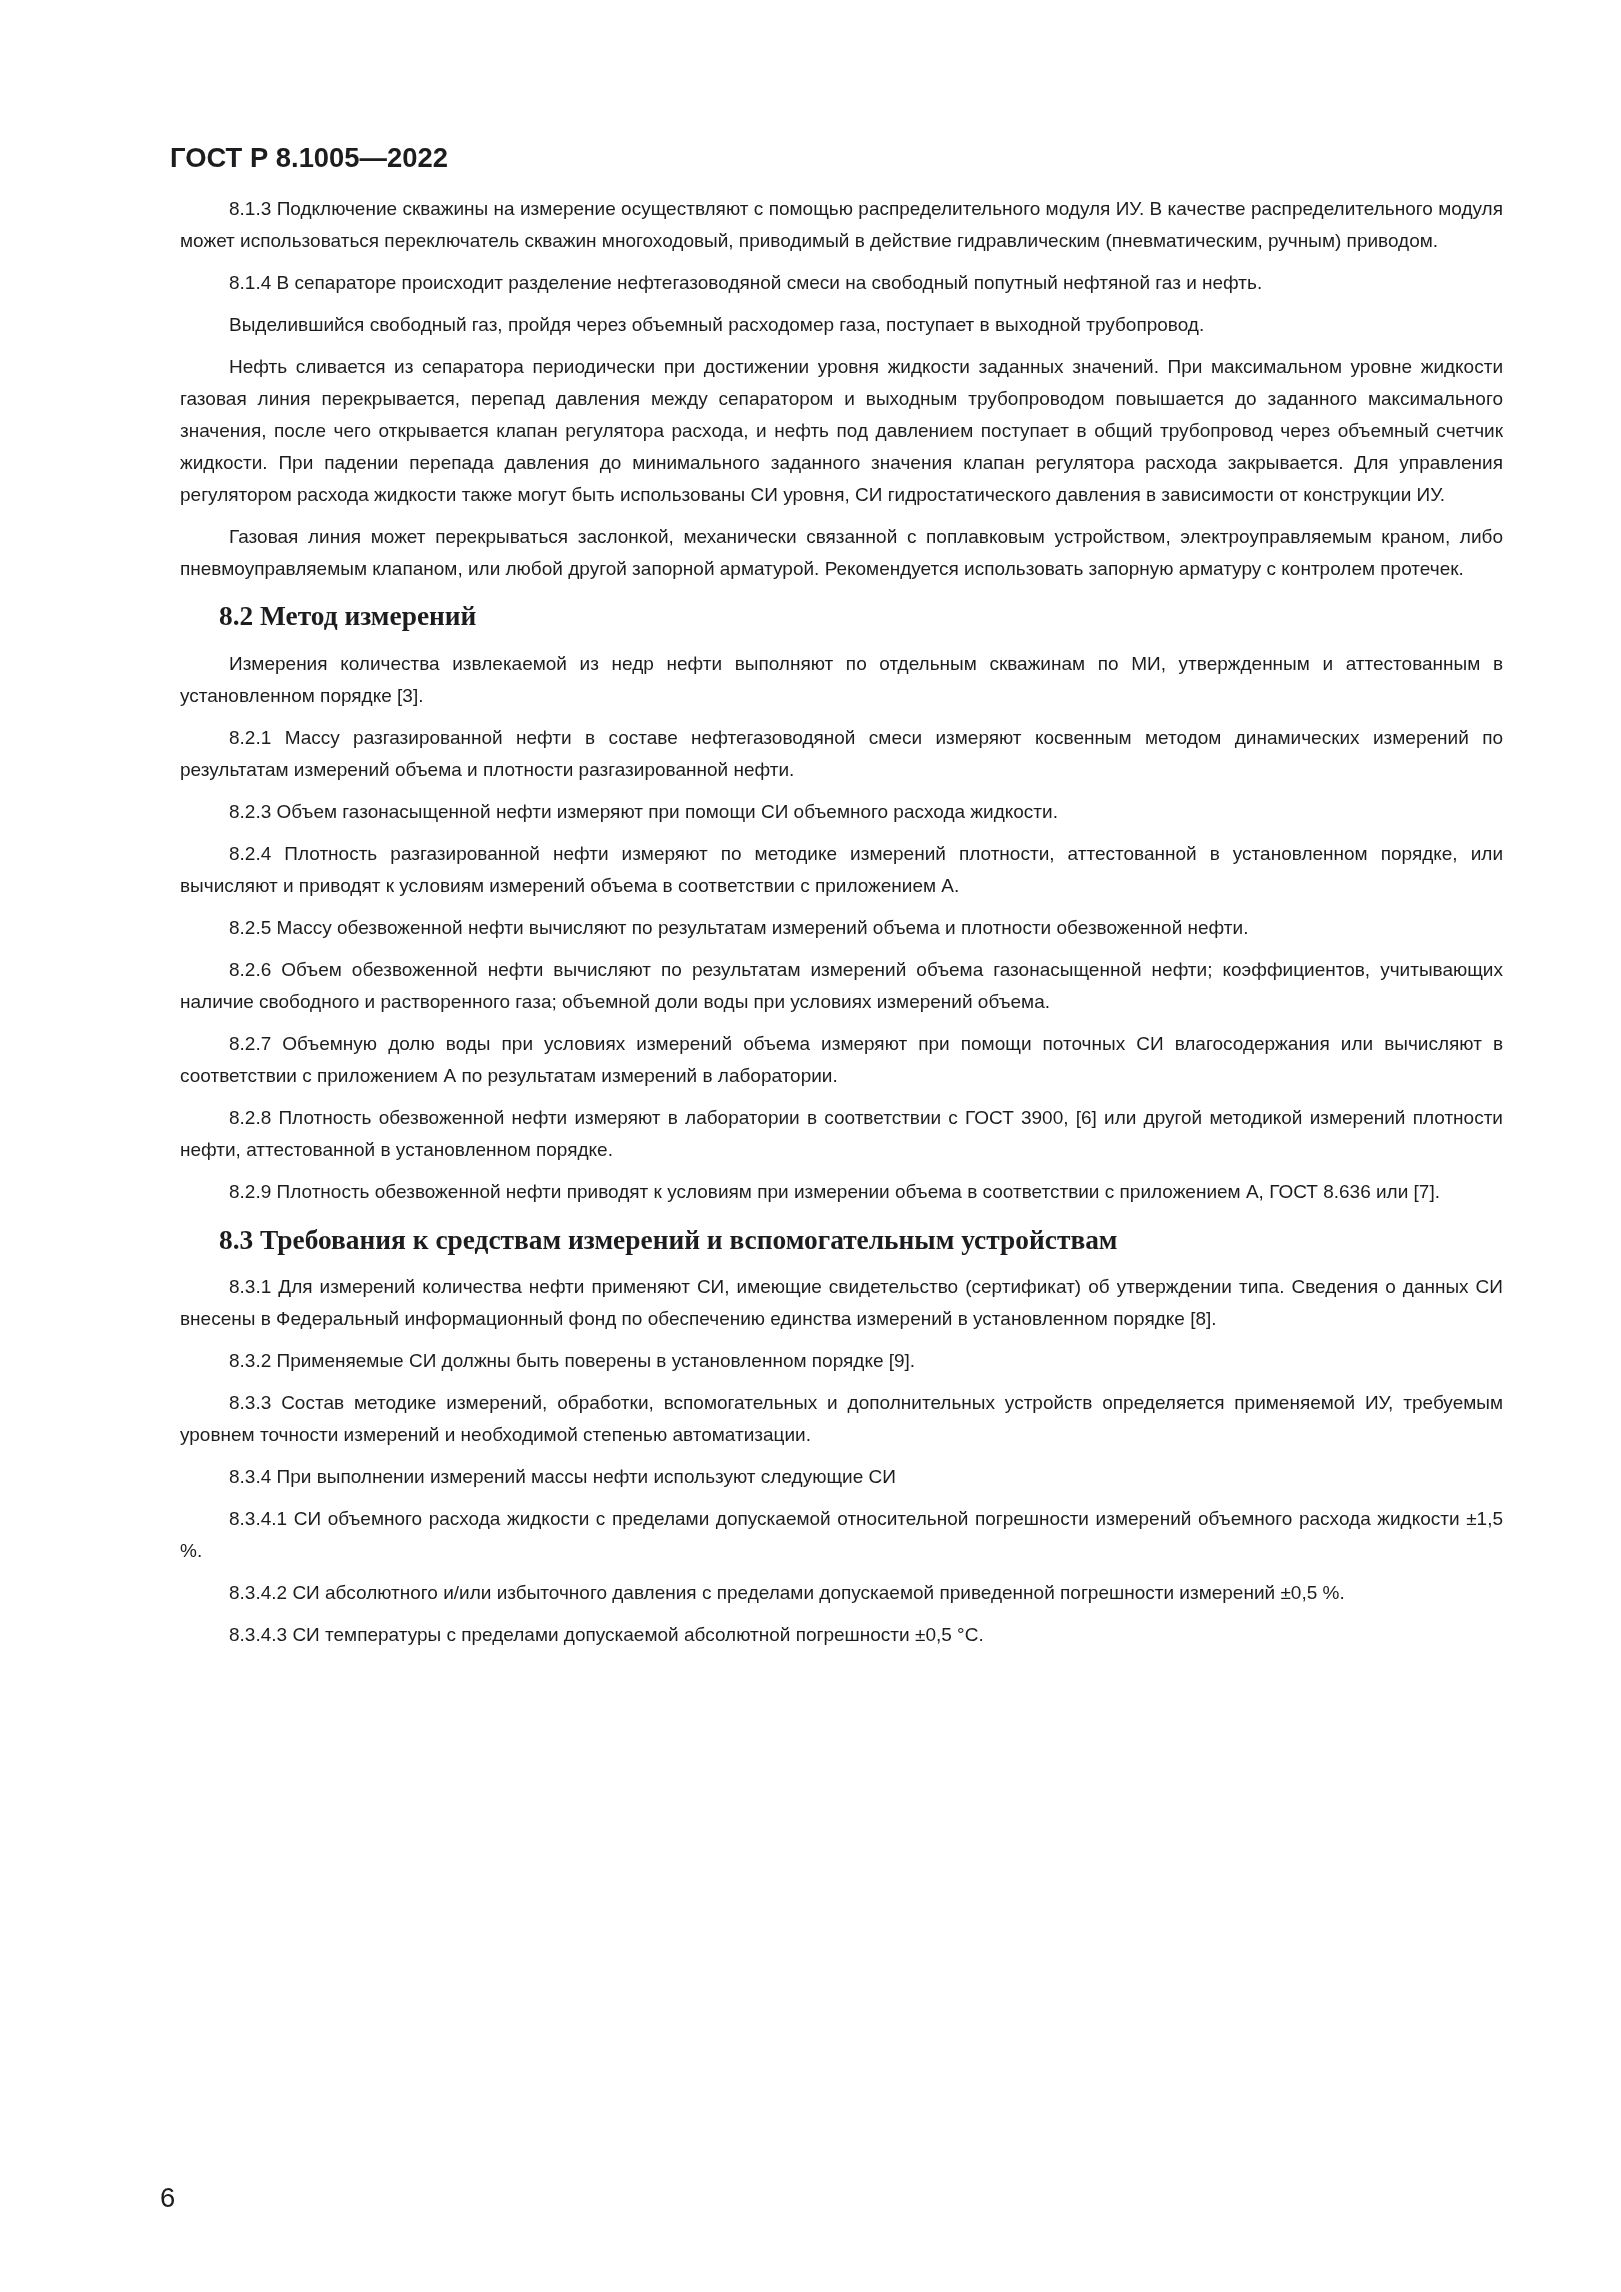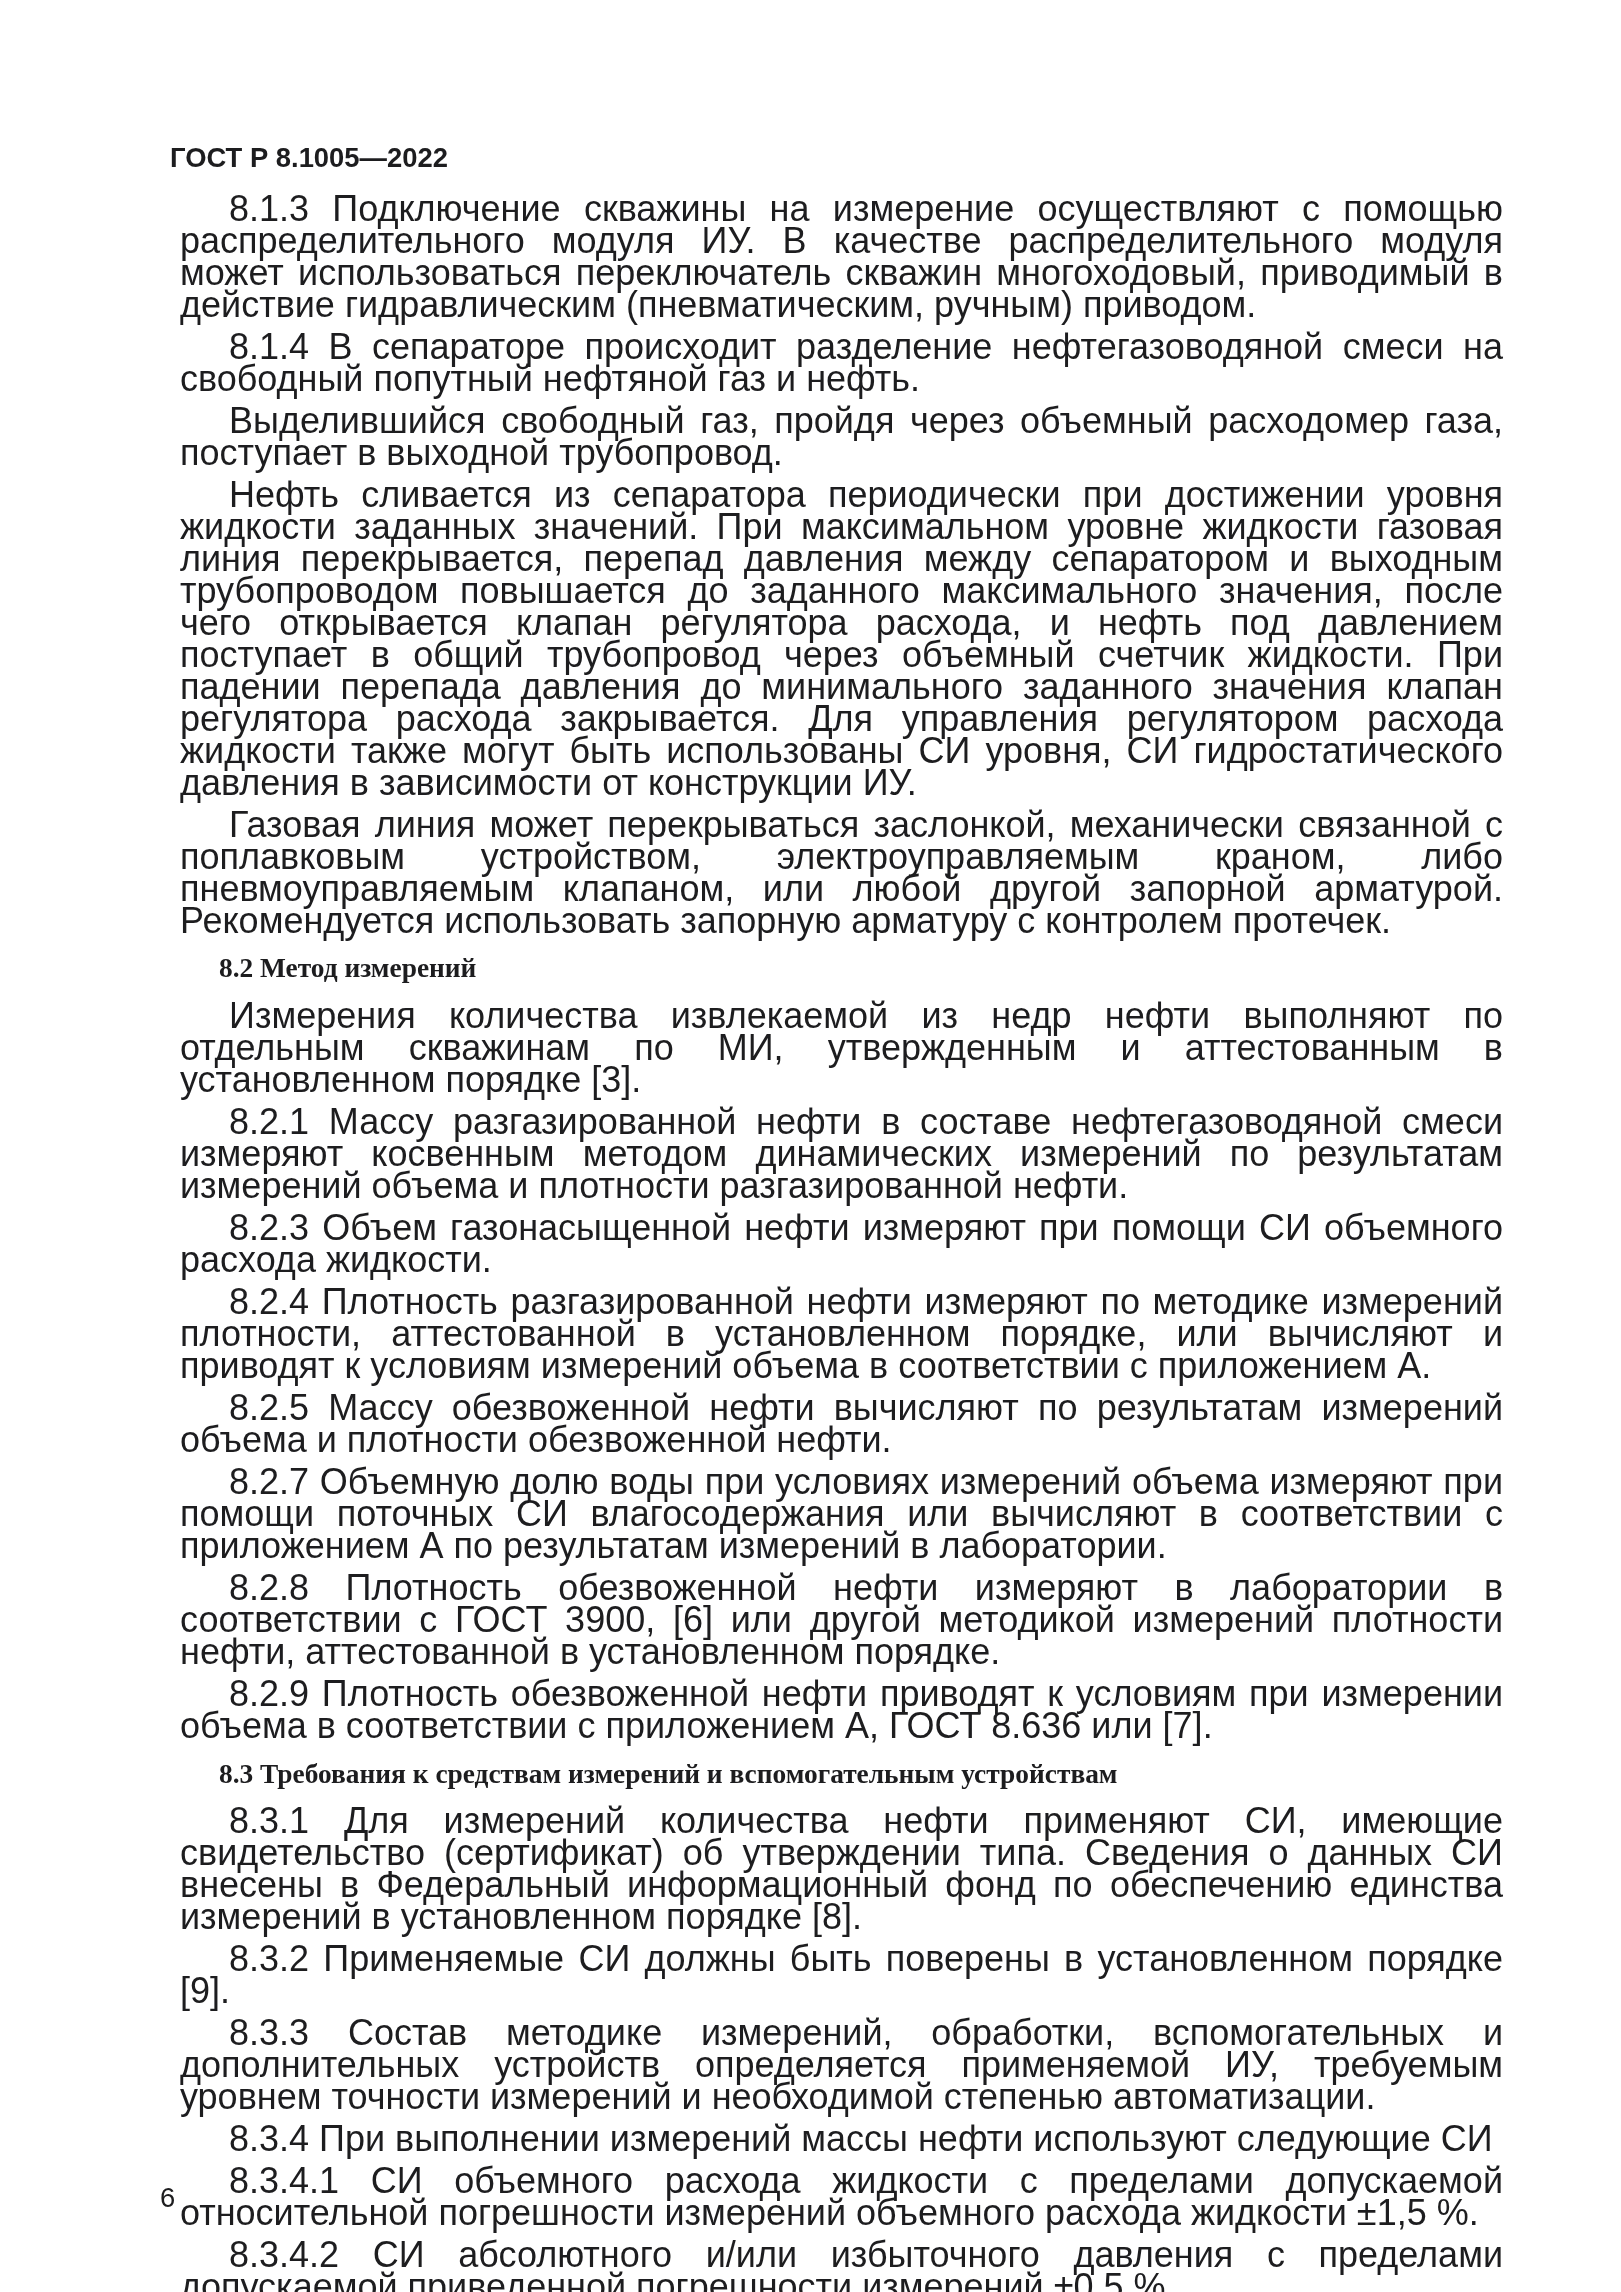--- a/index.html
+++ b/index.html
@@ -26,21 +26,21 @@
 
   .doc-header {
     font-size: 27.4px;
     line-height: 32px;
     font-weight: bold;
     margin-bottom: 18.6px;
     color: #1d1d1f;
   }
 
   .content p {
-    font-size: 36px;
+    font-size: 19px;
     line-height: 32px;
     text-align: justify;
     text-indent: 49px;
     color: #1d1d1f;
   }
 
   .content h2 {
     font-size: 27.4px;
     line-height: 32px;
     font-weight: bold;
@@ -70,20 +70,21 @@
       <p>8.1.4 В сепараторе происходит разделение нефтегазоводяной смеси на свободный попутный нефтяной газ и нефть.</p>
       <p>Выделившийся свободный газ, пройдя через объемный расходомер газа, поступает в выходной трубопровод.</p>
       <p>Нефть сливается из сепаратора периодически при достижении уровня жидкости заданных значений. При максимальном уровне жидкости газовая линия перекрывается, перепад давления между сепаратором и выходным трубопроводом повышается до заданного максимального значения, после чего открывается клапан регулятора расхода, и нефть под давлением поступает в общий трубопровод через объемный счетчик жидкости. При падении перепада давления до минимального заданного значения клапан регулятора расхода закрывается. Для управления регулятором расхода жидкости также могут быть использованы СИ уровня, СИ гидростатического давления в зависимости от конструкции ИУ.</p>
       <p>Газовая линия может перекрываться заслонкой, механически связанной с поплавковым устройством, электроуправляемым краном, либо пневмоуправляемым клапаном, или любой другой запорной арматурой. Рекомендуется использовать запорную арматуру с контролем протечек.</p>
       <h2>8.2 Метод измерений</h2>
       <p>Измерения количества извлекаемой из недр нефти выполняют по отдельным скважинам по МИ, утвержденным и аттестованным в установленном порядке [3].</p>
       <p>8.2.1 Массу разгазированной нефти в составе нефтегазоводяной смеси измеряют косвенным методом динамических измерений по результатам измерений объема и плотности разгазированной нефти.</p>
       <p>8.2.3 Объем газонасыщенной нефти измеряют при помощи СИ объемного расхода жидкости.</p>
       <p>8.2.4 Плотность разгазированной нефти измеряют по методике измерений плотности, аттестованной в установленном порядке, или вычисляют и приводят к условиям измерений объема в соответствии с приложением А.</p>
       <p>8.2.5 Массу обезвоженной нефти вычисляют по результатам измерений объема и плотности обезвоженной нефти.</p>
+      <p>8.2.6 Объем обезвоженной нефти вычисляют по результатам измерений объема газонасыщенной нефти; коэффициентов, учитывающих наличие свободного и растворенного газа; объемной доли воды при условиях измерений объема.</p>
       <p>8.2.7 Объемную долю воды при условиях измерений объема измеряют при помощи поточных СИ влагосодержания или вычисляют в соответствии с приложением А по результатам измерений в лаборатории.</p>
       <p>8.2.8 Плотность обезвоженной нефти измеряют в лаборатории в соответствии с ГОСТ 3900, [6] или другой методикой измерений плотности нефти, аттестованной в установленном порядке.</p>
       <p>8.2.9 Плотность обезвоженной нефти приводят к условиям при измерении объема в соответствии с приложением А, ГОСТ 8.636 или [7].</p>
       <h2>8.3 Требования к средствам измерений и вспомогательным устройствам</h2>
       <p>8.3.1 Для измерений количества нефти применяют СИ, имеющие свидетельство (сертификат) об утверждении типа. Сведения о данных СИ внесены в Федеральный информационный фонд по обеспечению единства измерений в установленном порядке [8].</p>
       <p>8.3.2 Применяемые СИ должны быть поверены в установленном порядке [9].</p>
       <p>8.3.3 Состав методике измерений, обработки, вспомогательных и дополнительных устройств определяется применяемой ИУ, требуемым уровнем точности измерений и необходимой степенью автоматизации.</p>
       <p>8.3.4 При выполнении измерений массы нефти используют следующие СИ</p>
       <p>8.3.4.1 СИ объемного расхода жидкости с пределами допускаемой относительной погрешности измерений объемного расхода жидкости ±1,5 %.</p>
       <p>8.3.4.2 СИ абсолютного и/или избыточного давления с пределами допускаемой приведенной погрешности измерений ±0,5 %.</p>

